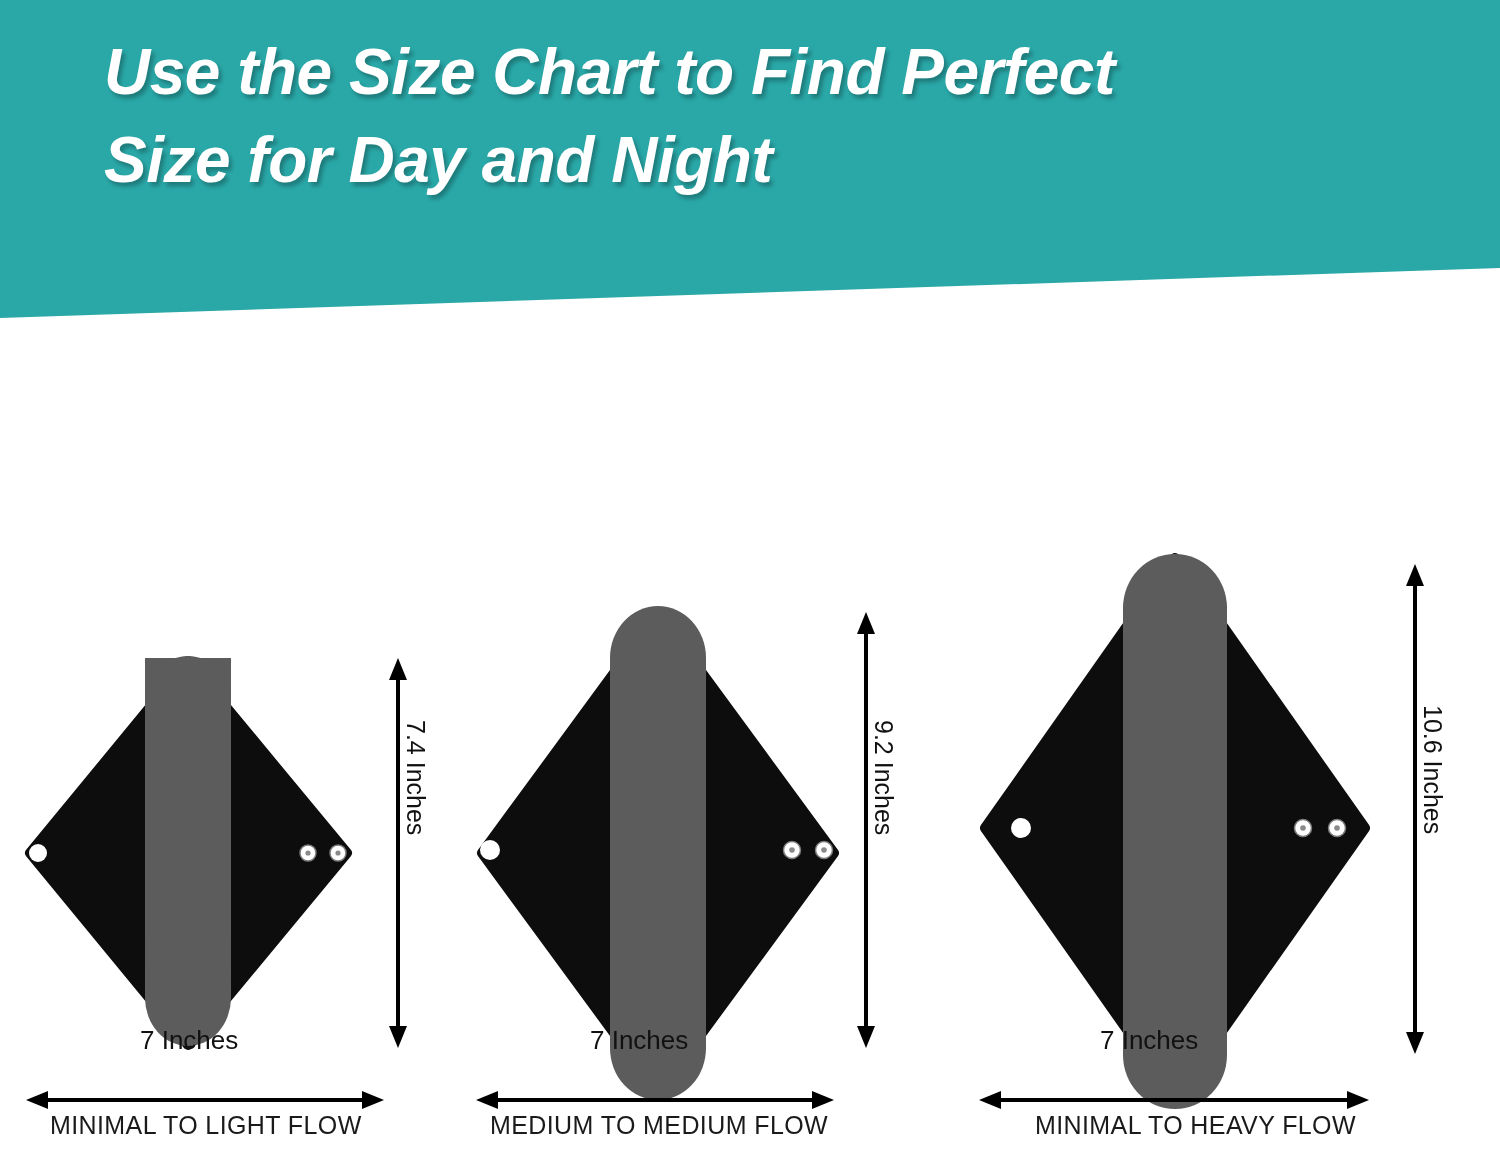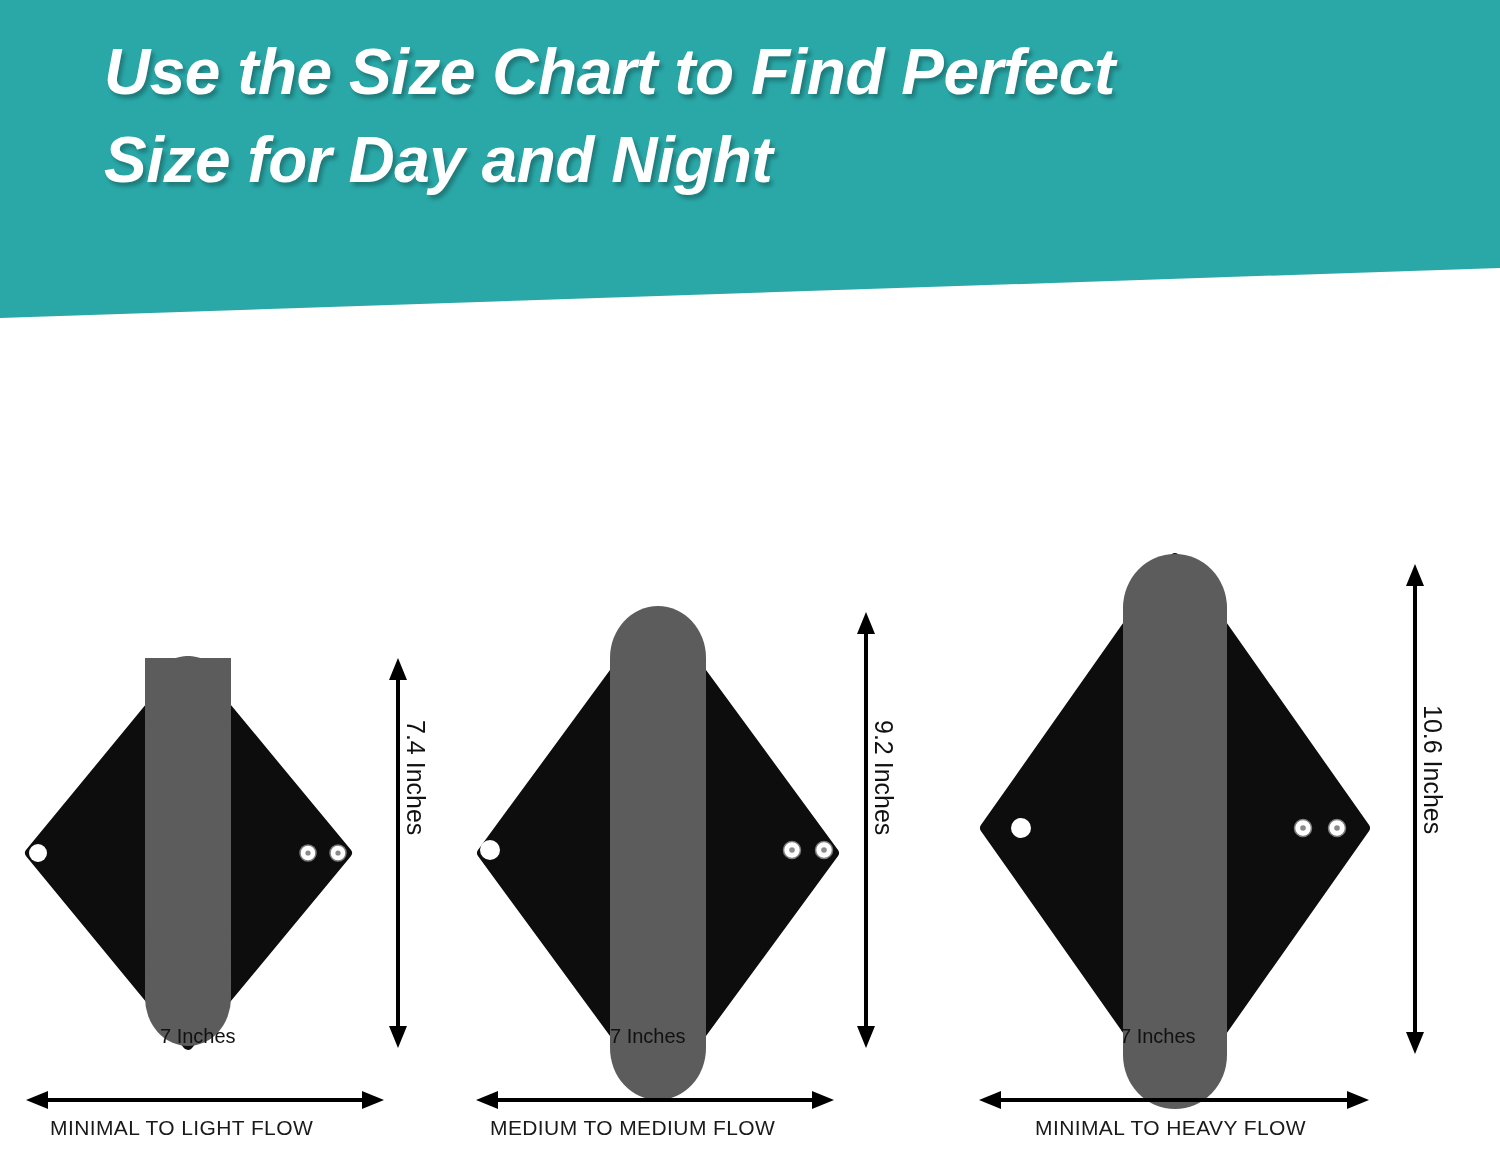--- a/index.html
+++ b/index.html
@@ -60,32 +60,31 @@
     bottom: 0;
   }
   .pad-figure {
     position: absolute;
     bottom: 0;
     left: 0;
   }
   .caption {
     position: absolute;
     bottom: 18px;
-    font-size: 21px;
+    font-size: 25px;
     color: #1a1a1a;
     letter-spacing: 0.4px;
     white-space: nowrap;
     font-family: "Liberation Sans", sans-serif;
   }
   .width-label {
     position: absolute;
-    font-size: 20px;
+    font-size: 26px;
     color: #111111;
     white-space: nowrap;
-    margin-left: 20px;
   }
   .height-label {
     position: absolute;
     font-size: 25px;
     color: #111111;
     white-space: nowrap;
     transform: rotate(90deg);
     transform-origin: left top;
   }
 </style>

